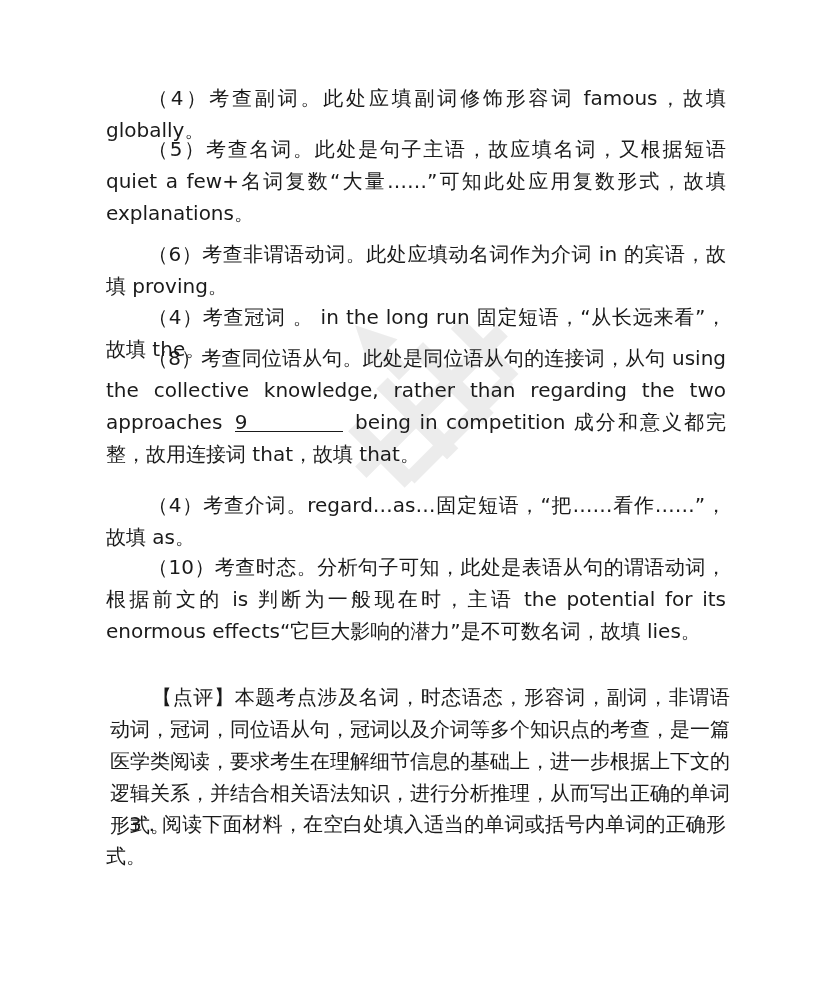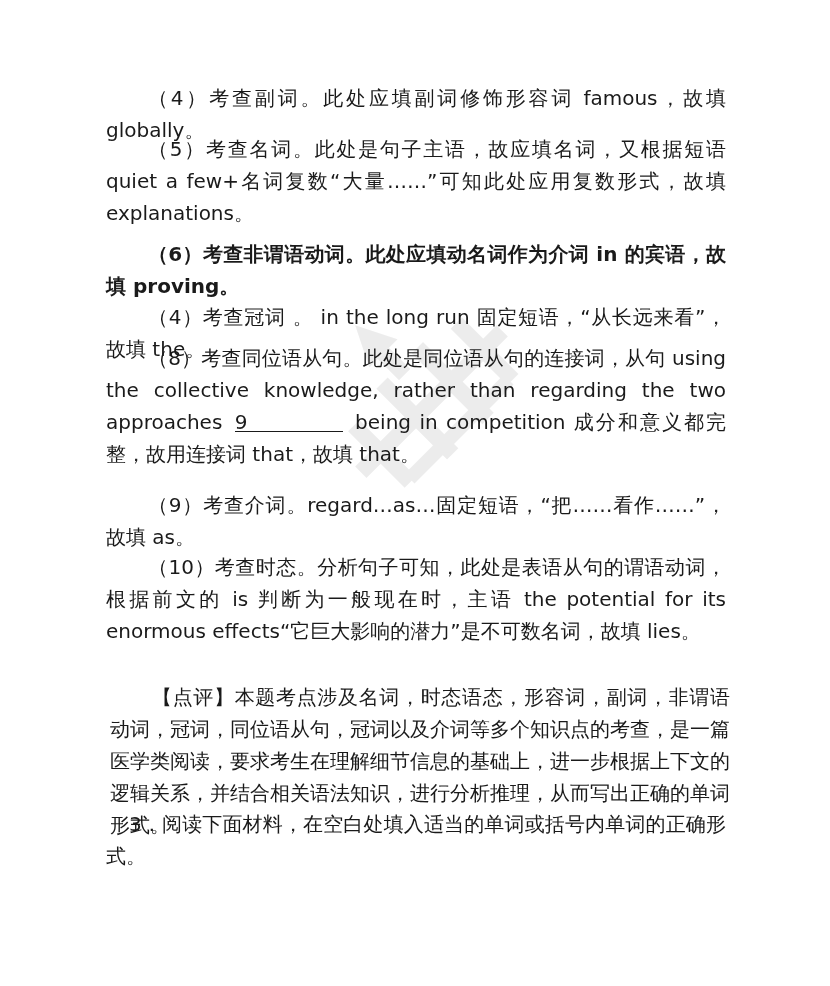--- a/index.html
+++ b/index.html
@@ -68,27 +68,27 @@
     <rect x="132" y="60" width="16" height="30"></rect>
   </g>
 </svg>
 
 <div class="page">
 
   <p class="para indent" style="top:82px; margin:0;">（4）考查副词。此处应填副词修饰形容词 famous，故填 globally。</p>
 
   <p class="para indent" style="top:133px; margin:0;">（5）考查名词。此处是句子主语，故应填名词，又根据短语 quiet a few+名词复数“大量……”可知此处应用复数形式，故填 explanations。</p>
 
-  <p class="para indent" style="top:238px; margin:0;font-weight:bold;">（6）考查非谓语动词。此处应填动名词作为介词 in 的宾语，故填 proving。</p>
+  <p class="para indent" style="top:238px; margin:0;">（6）考查非谓语动词。此处应填动名词作为介词 in 的宾语，故填 proving。</p>
 
   <p class="para indent" style="top:301px; margin:0;">（4）考查冠词 。 in the long run 固定短语，“从长远来看”，故填 the。</p>
 
   <p class="para indent" style="top:342px; margin:0;"><span>（8）考查同位语从句。此处是同位语从句的连接词，从句 using the collective knowledge, rather than regarding the two approaches</span> <span class="blank">9</span> <span>being in competition 成分和意义都完整，故用连接词 that，故填 that。</span></p>
 
-  <p class="para indent" style="top:489px; margin:0;">（9）考查介词。regard…as…固定短语，“把……看作……”，故填 as。</p>
+  <p class="para indent" style="top:489px; margin:0;">（4）考查介词。regard…as…固定短语，“把……看作……”，故填 as。</p>
 
   <p class="para indent" style="top:551px; margin:0;">（10）考查时态。分析句子可知，此处是表语从句的谓语动词，根据前文的 is 判断为一般现在时，主语 the potential for its enormous effects“它巨大影响的潜力”是不可数名词，故填 lies。</p>
 
   <p class="para indent" style="top:677px; margin:4px;">【点评】本题考点涉及名词，时态语态，形容词，副词，非谓语动词，冠词，同位语从句，冠词以及介词等多个知识点的考查，是一篇医学类阅读，要求考生在理解细节信息的基础上，进一步根据上下文的逻辑关系，并结合相关语法知识，进行分析推理，从而写出正确的单词形式。</p>
 
   <p class="para q-indent" style="top:808px; margin:0;">3．阅读下面材料，在空白处填入适当的单词或括号内单词的正确形式。</p>
 
 </div>
 
 </body></html>

